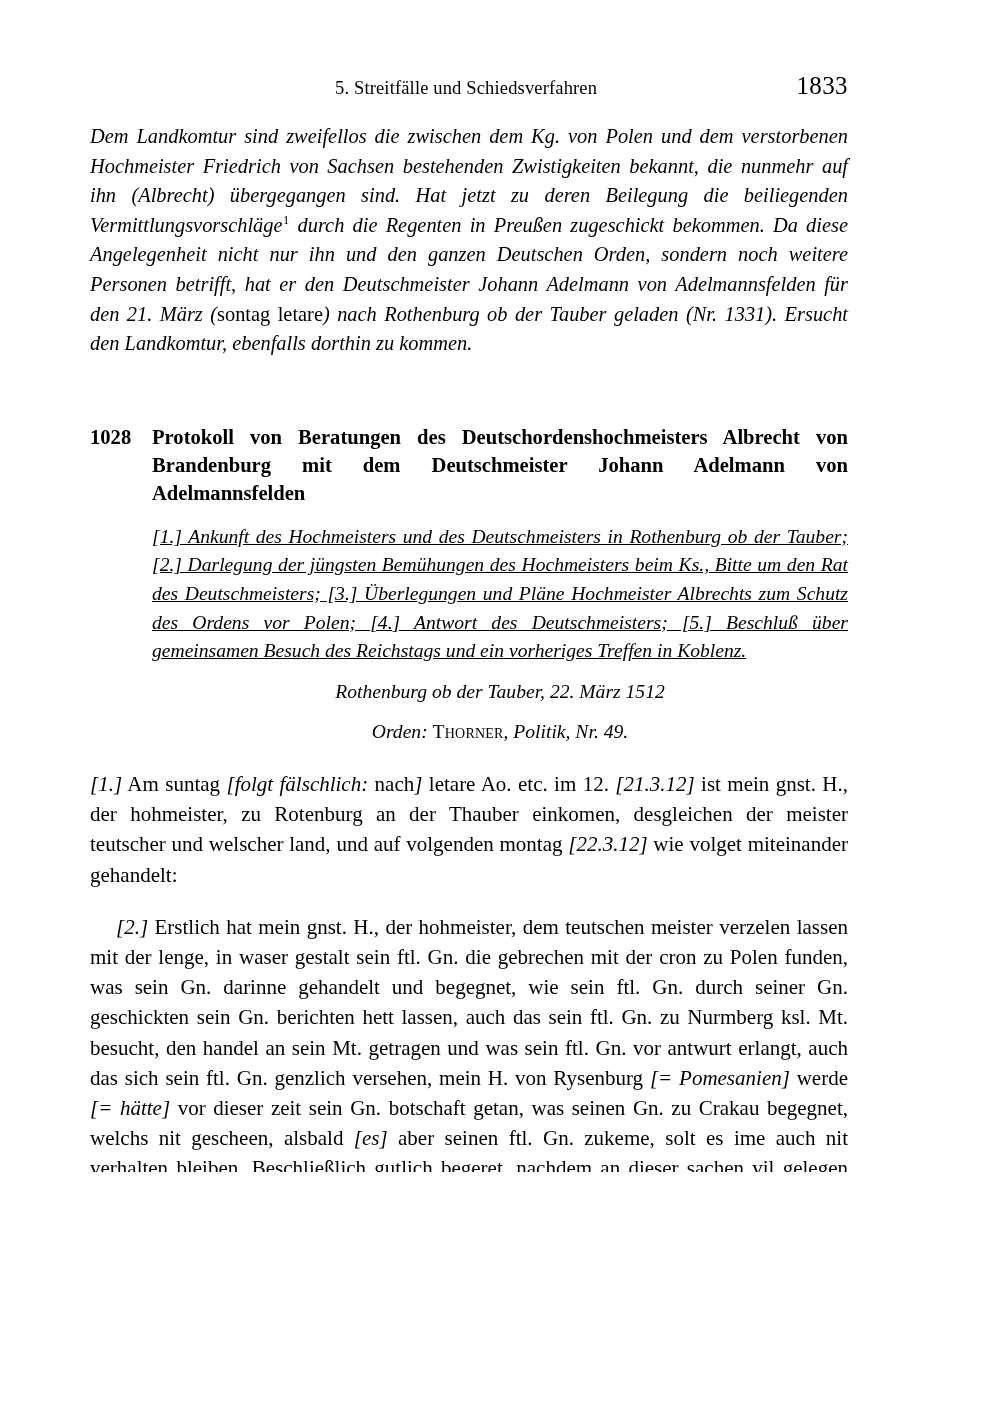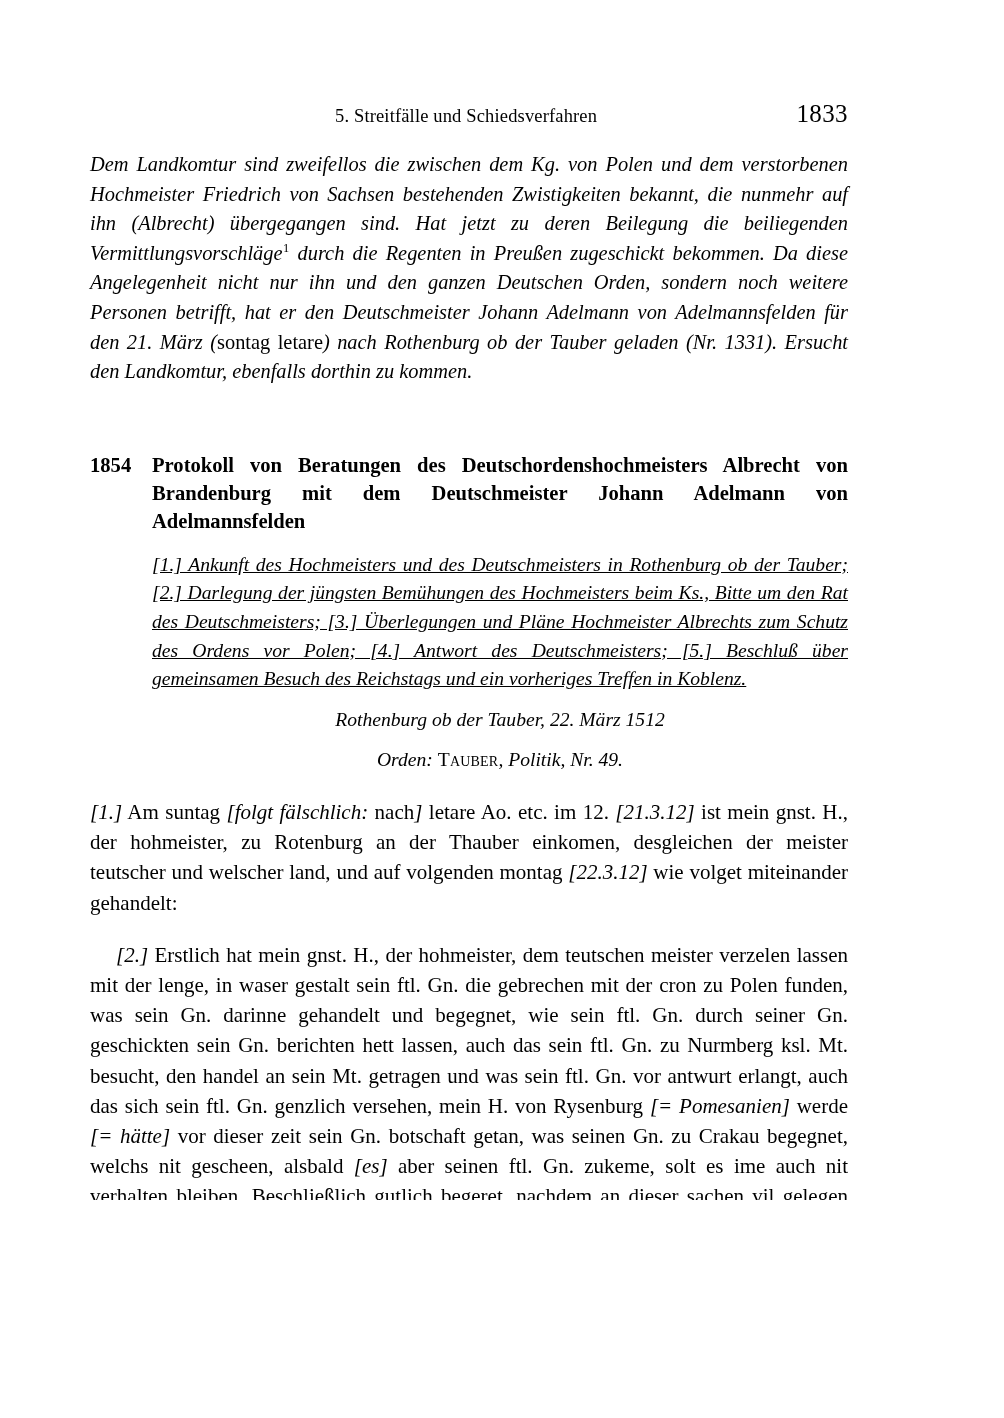--- a/index.html
+++ b/index.html
@@ -16,21 +16,20 @@
     color: #000000;
     -webkit-font-smoothing: antialiased;
   }
 
   .page {
     position: absolute;
     left: 0; top: 0;
     width: 1004px;
     height: 1172px;
     overflow: hidden;
-    margin-top: 28px;
   }
 
   
   .runhead {
     position: absolute;
     left: 90px;
     top: 78px;
     width: 758px;
     height: 26px;
   }
@@ -180,27 +179,27 @@
   <div class="runhead">
     <span class="runhead-title">5. Streitfälle und Schiedsverfahren</span>
     <span class="runhead-folio">1833</span>
   </div>
 
   <div class="col">
 
     <p class="regest"><span>Dem Landkomtur sind zweifellos die zwischen dem Kg. von Polen und dem verstorbenen Hochmeister Friedrich von Sachsen bestehenden Zwistigkeiten bekannt, die nunmehr auf ihn (Albrecht) übergegangen sind. Hat jetzt zu deren Beilegung die beiliegenden Vermittlungsvorschläge</span><sup class="fn">1</sup><span> durch die Regenten in Preußen zugeschickt bekommen. Da diese Angelegenheit nicht nur ihn und den ganzen Deutschen Orden, sondern noch weitere Personen betrifft, hat er den Deutschmeister Johann Adelmann von Adelmannsfelden für den 21. März (</span><span class="roman">sontag letare</span><span>) nach Rothenburg ob der Tauber geladen (Nr. 1331). Ersucht den Landkomtur, ebenfalls dorthin zu kommen.</span></p>
 
     <div class="entry-head">
-      <span class="entry-num">1854</span><span>Protokoll von Beratungen des Deutschordenshochmeisters Albrecht von Brandenburg mit dem Deutschmeister Johann Adelmann von Adelmannsfelden</span>
+      <span class="entry-num">1028</span><span>Protokoll von Beratungen des Deutschordenshochmeisters Albrecht von Brandenburg mit dem Deutschmeister Johann Adelmann von Adelmannsfelden</span>
     </div>
 
     <div class="apparatus">
       <p class="summary">[1.] Ankunft des Hochmeisters und des Deutschmeisters in Rothenburg ob der Tauber; [2.] Darlegung der jüngsten Bemühungen des Hochmeisters beim Ks., Bitte um den Rat des Deutschmeisters; [3.] Überlegungen und Pläne Hochmeister Albrechts zum Schutz des Ordens vor Polen; [4.] Antwort des Deutschmeisters; [5.] Beschluß über gemeinsamen Besuch des Reichstags und ein vorheriges Treffen in Koblenz.</p>
       <p class="meta">Rothenburg ob der Tauber, 22. März 1512</p>
-      <p class="meta"><span>Orden:</span> <span class="smallcaps">Tauber</span><span>, Politik, Nr. 49.</span></p>
+      <p class="meta"><span>Orden:</span> <span class="smallcaps">Thorner</span><span>, Politik, Nr. 49.</span></p>
     </div>
 
     <p class="body-text"><span class="ital">[1.]</span><span> Am suntag </span><span class="ital">[folgt fälschlich:</span><span> nach</span><span class="ital">]</span><span> letare Ao. etc. im 12. </span><span class="ital">[21.3.12]</span><span> ist mein gnst. H., der hohmeister, zu Rotenburg an der Thauber einkomen, desgleichen der meister teutscher und welscher land, und auf volgenden montag </span><span class="ital">[22.3.12]</span><span> wie volget miteinander gehandelt:</span></p>
 
     <p class="body-text indented"><span class="ital">[2.]</span><span> Erstlich hat mein gnst. H., der hohmeister, dem teutschen meister verzelen lassen mit der lenge, in waser gestalt sein ftl. Gn. die gebrechen mit der cron zu Polen funden, was sein Gn. darinne gehandelt und begegnet, wie sein ftl. Gn. durch seiner Gn. geschickten sein Gn. berichten hett lassen, auch das sein ftl. Gn. zu Nurmberg ksl. Mt. besucht, den handel an sein Mt. getragen und was sein ftl. Gn. vor antwurt erlangt, auch das sich sein ftl. Gn. genzlich versehen, mein H. von Rysenburg </span><span class="ital">[= Pomesanien]</span><span> werde </span><span class="ital">[= hätte]</span><span> vor dieser zeit sein Gn. botschaft getan, was seinen Gn. zu Crakau begegnet, welchs nit gescheen, alsbald </span><span class="ital">[es]</span><span> aber seinen ftl. Gn. zukeme, solt es ime auch nit verhalten bleiben. Beschließlich gutlich begeret, nachdem an dieser sachen vil gelegen und verzug, darauf sich diese sache zuge lenger und mer, sein ftl. Gn. schedlich und sich teglich gewaltiger tat von der cron zu Polen vermuten muste, zu raten, was seinen ftl. Gn. und dem orden vorzenemen, auch, wie sich sein ftl. Gn., wo es</span></p>
 
   </div>
 
   <div class="footnote-area">
     <div class="fn-rule"></div>

